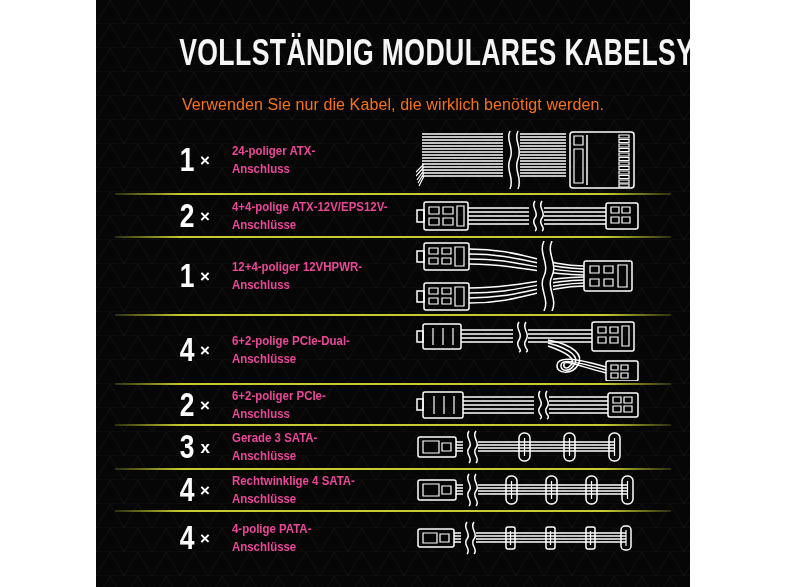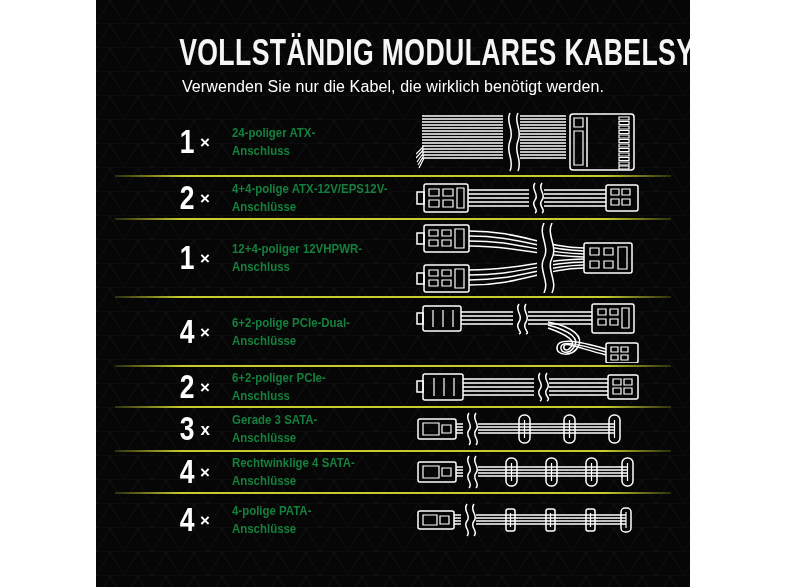--- a/index.html
+++ b/index.html
@@ -5,32 +5,32 @@
   html,body{margin:0;padding:0;background:#ffffff;}
   .stage{position:relative;width:786px;height:587px;background:#ffffff;overflow:hidden;
          font-family:"Liberation Sans",sans-serif;}
   .panel{position:absolute;left:96px;top:0;width:594px;height:587px;background:#060606;overflow:hidden;}
   .pattern{position:absolute;left:0;top:0;z-index:0;opacity:.55;}
   .content{position:relative;z-index:1;height:100%;box-sizing:border-box;}
 
   .header{padding-top:34px;text-align:center;color:#fff;}
   .title{font-size:37px;font-weight:bold;line-height:1;margin:0;white-space:nowrap;
          transform:scaleX(.72);transform-origin:50% 50%;letter-spacing:.5px;color:#f5f5f5;}
-  .subtitle{font-size:16px;margin-top:7px;color:#ffffff;letter-spacing:.1px;}
+  .subtitle{font-size:16px;margin-top:25px;color:#f97316;letter-spacing:.1px;}
 
   .rows{margin:12px 19px 0 19px;}
   .row{display:flex;align-items:center;}
   .r1{height:67px}.r2{height:41px}.r3{height:76px}.r4{height:67px}
   .r5{height:39px}.r6{height:42px}.r7{height:40px}.r8{height:52px}
   .divider{height:2px;background:linear-gradient(90deg,rgba(198,204,46,.2),#c6cc2e 12%,#c6cc2e 88%,rgba(198,204,46,.2));}
 
   .cell-count{width:95px;display:flex;justify-content:flex-end;align-items:center;gap:6px;color:#fff;}
   .num{font-size:33px;font-weight:bold;transform:scaleX(.8);transform-origin:right center;}
   .times{font-size:17px;font-weight:bold;padding-top:2px;}
-  .cell-label{width:178px;padding-left:22px;color:#15803d;}
+  .cell-label{width:178px;padding-left:22px;color:#ec4899;}
   .lbl{font-size:13px;font-weight:bold;line-height:1.35;transform:scaleX(.88);transform-origin:left center;white-space:nowrap;}
   .cell-art{flex:1;display:flex;align-items:center;justify-content:flex-start;padding-left:6px;}
   .art{display:block;}
   .art *{vector-effect:non-scaling-stroke;}
   .s{stroke:#fff;stroke-width:1.5;fill:none;}
   .sf{stroke:#fff;stroke-width:1.2;fill:none;}
   .mask{fill:#060606;stroke:none;}
 </style>
 </head>
 <body>

